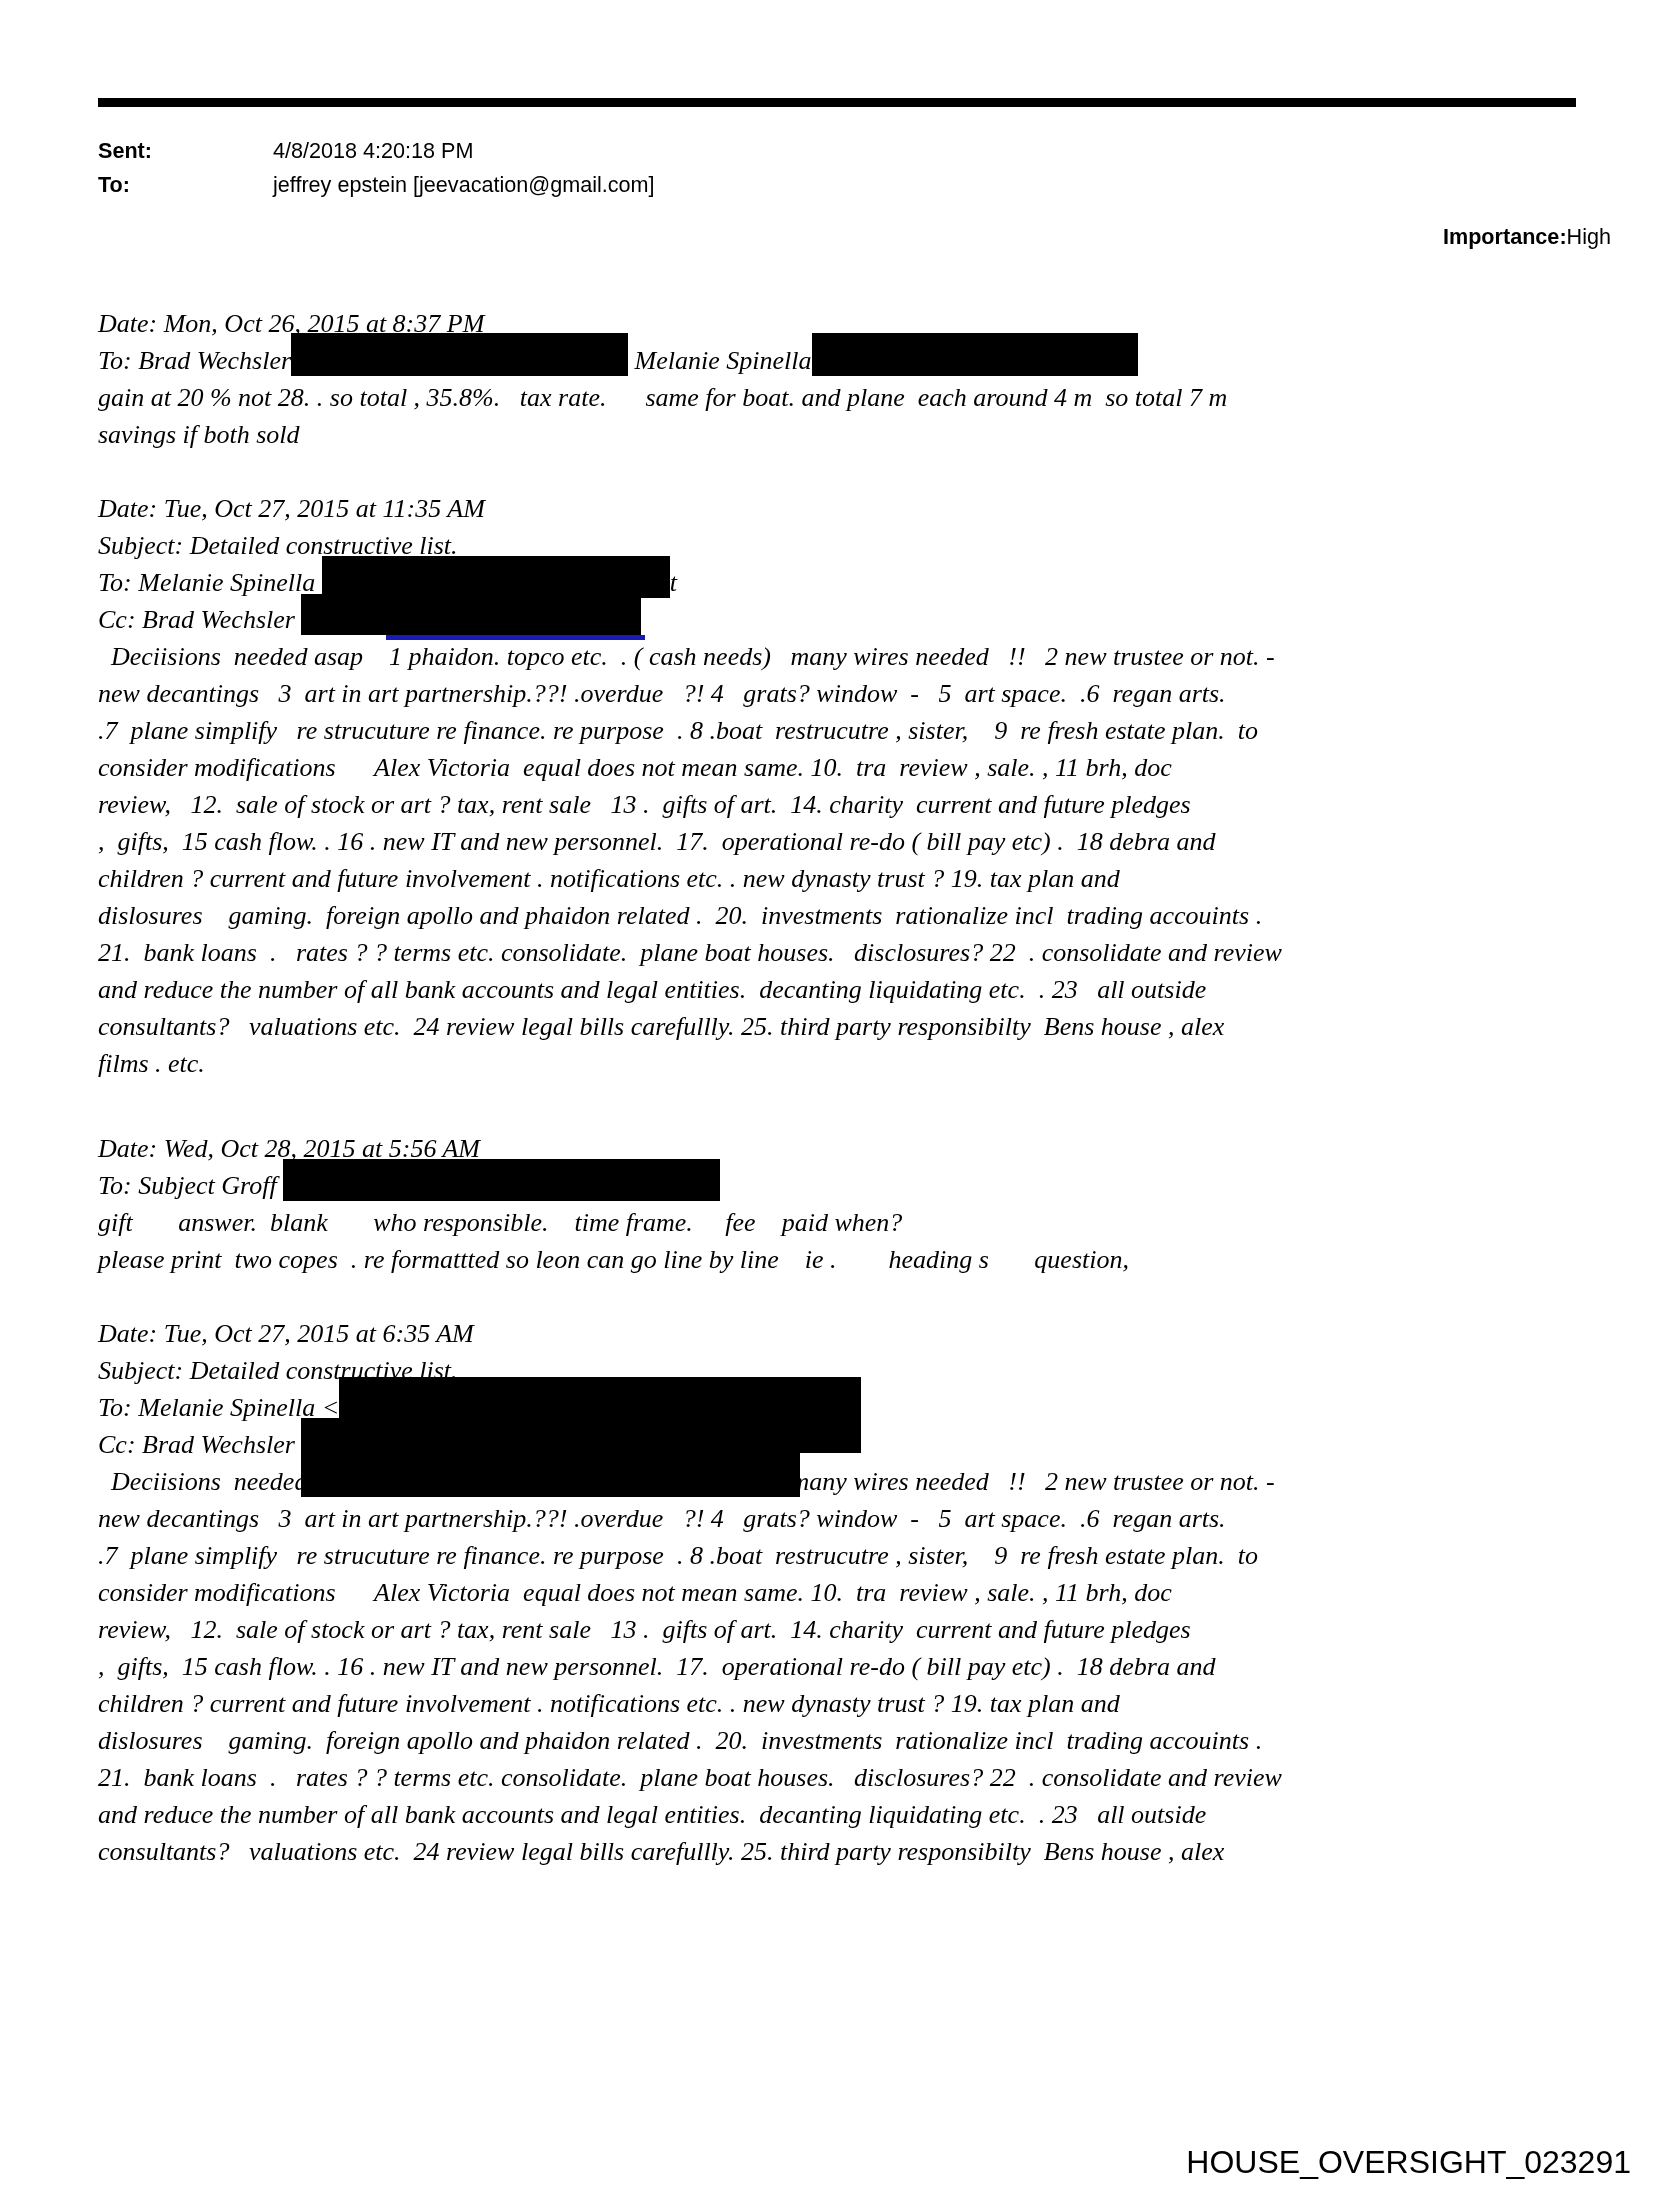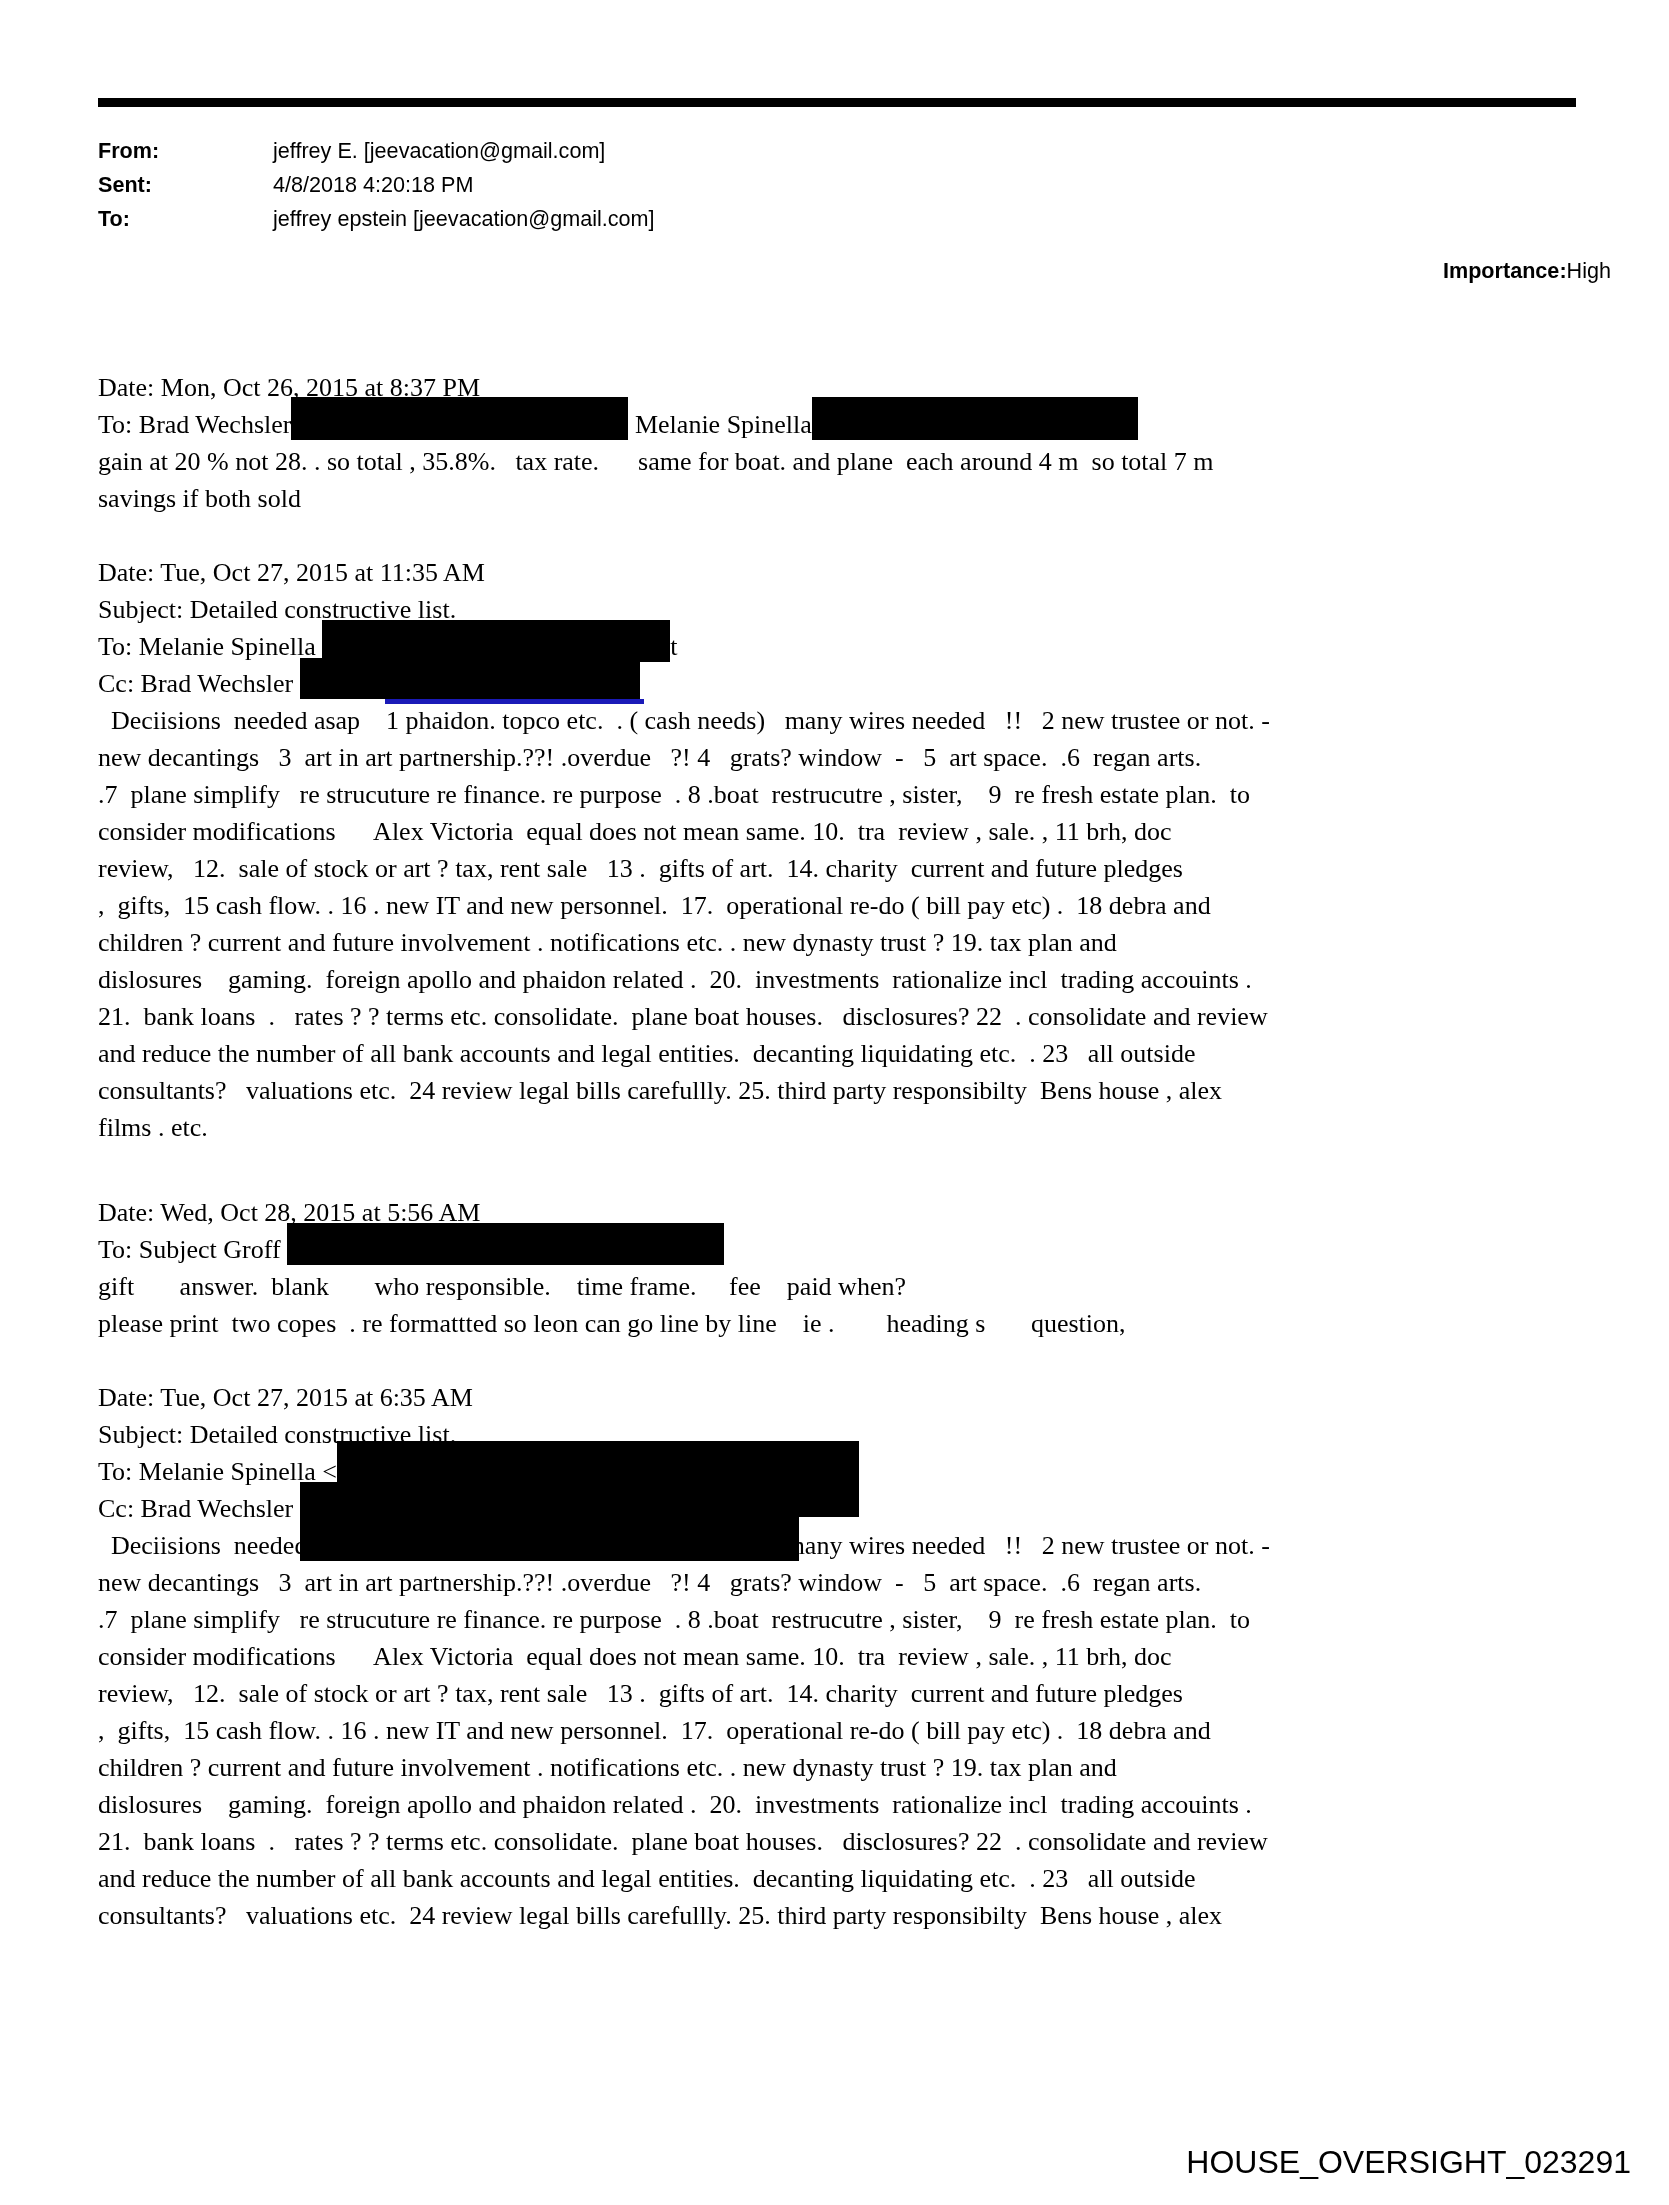--- a/index.html
+++ b/index.html
@@ -10,21 +10,21 @@
     overflow:hidden;
   }
   .content{padding:0 58px 0 98px;}
   .rule{margin-top:98px;height:8.5px;background:#000;width:1478px;}
   
   .meta{margin-top:27.5px;font-family:"Liberation Sans",sans-serif;font-size:21.6px;line-height:34px;color:#000;}
   .meta .row{white-space:pre-wrap;}
   .meta .lbl{display:inline-block;width:175px;font-weight:bold;}
   .meta .importance{margin-top:18px;text-align:right;}
   
-  .body{margin-top:81px;font-family:"Liberation Serif","DejaVu Serif",serif;font-size:26px;line-height:37px;color:#000;}
+  .body{margin-top:51px;font-family:"Liberation Serif","DejaVu Serif",serif;font-size:26px;line-height:37px;color:#000;font-style:italic;}
   .email{margin:0;}
   .email + .email{margin-top:37px;}
   .email.gap-lg{margin-top:48px;}
   .line{white-space:pre-wrap;position:relative;}
   
   .redact{display:inline-block;position:relative;height:26px;vertical-align:baseline;}
   .rbox{position:absolute;left:0;width:100%;background:#000;display:block;}
   .rline{position:absolute;display:block;background:#1a1ab8;}
   
   .bates{
@@ -34,21 +34,20 @@
 </style>
 </head>
 <body>
 
 <div class="page">
   <div class="content">
 
     <div class="rule"></div>
 
     <div class="meta">
-      <div class="row"><span class="lbl">From:</span><span>jeffrey E. [jeevacation@gmail.com]</span></div>
       <div class="row"><span class="lbl">Sent:</span><span>4/8/2018 4:20:18 PM</span></div>
       <div class="row"><span class="lbl">To:</span><span>jeffrey epstein [jeevacation@gmail.com]</span></div>
       <div class="row importance"><span class="lbl">Importance:</span><span>High</span></div>
     </div>
 
     <div class="body">
 
       <section class="email">
         <div class="line">Date: Mon, Oct 26, 2015 at 8:37 PM</div>
         <div class="line"><span>To: Brad Wechsler</span><span class="redact" style="width:337px"><i class="rbox" style="top:-10.5px;height:43px"></i></span><span> Melanie Spinella</span><span class="redact" style="width:326px"><i class="rbox" style="top:-10.5px;height:43px"></i></span></div>

